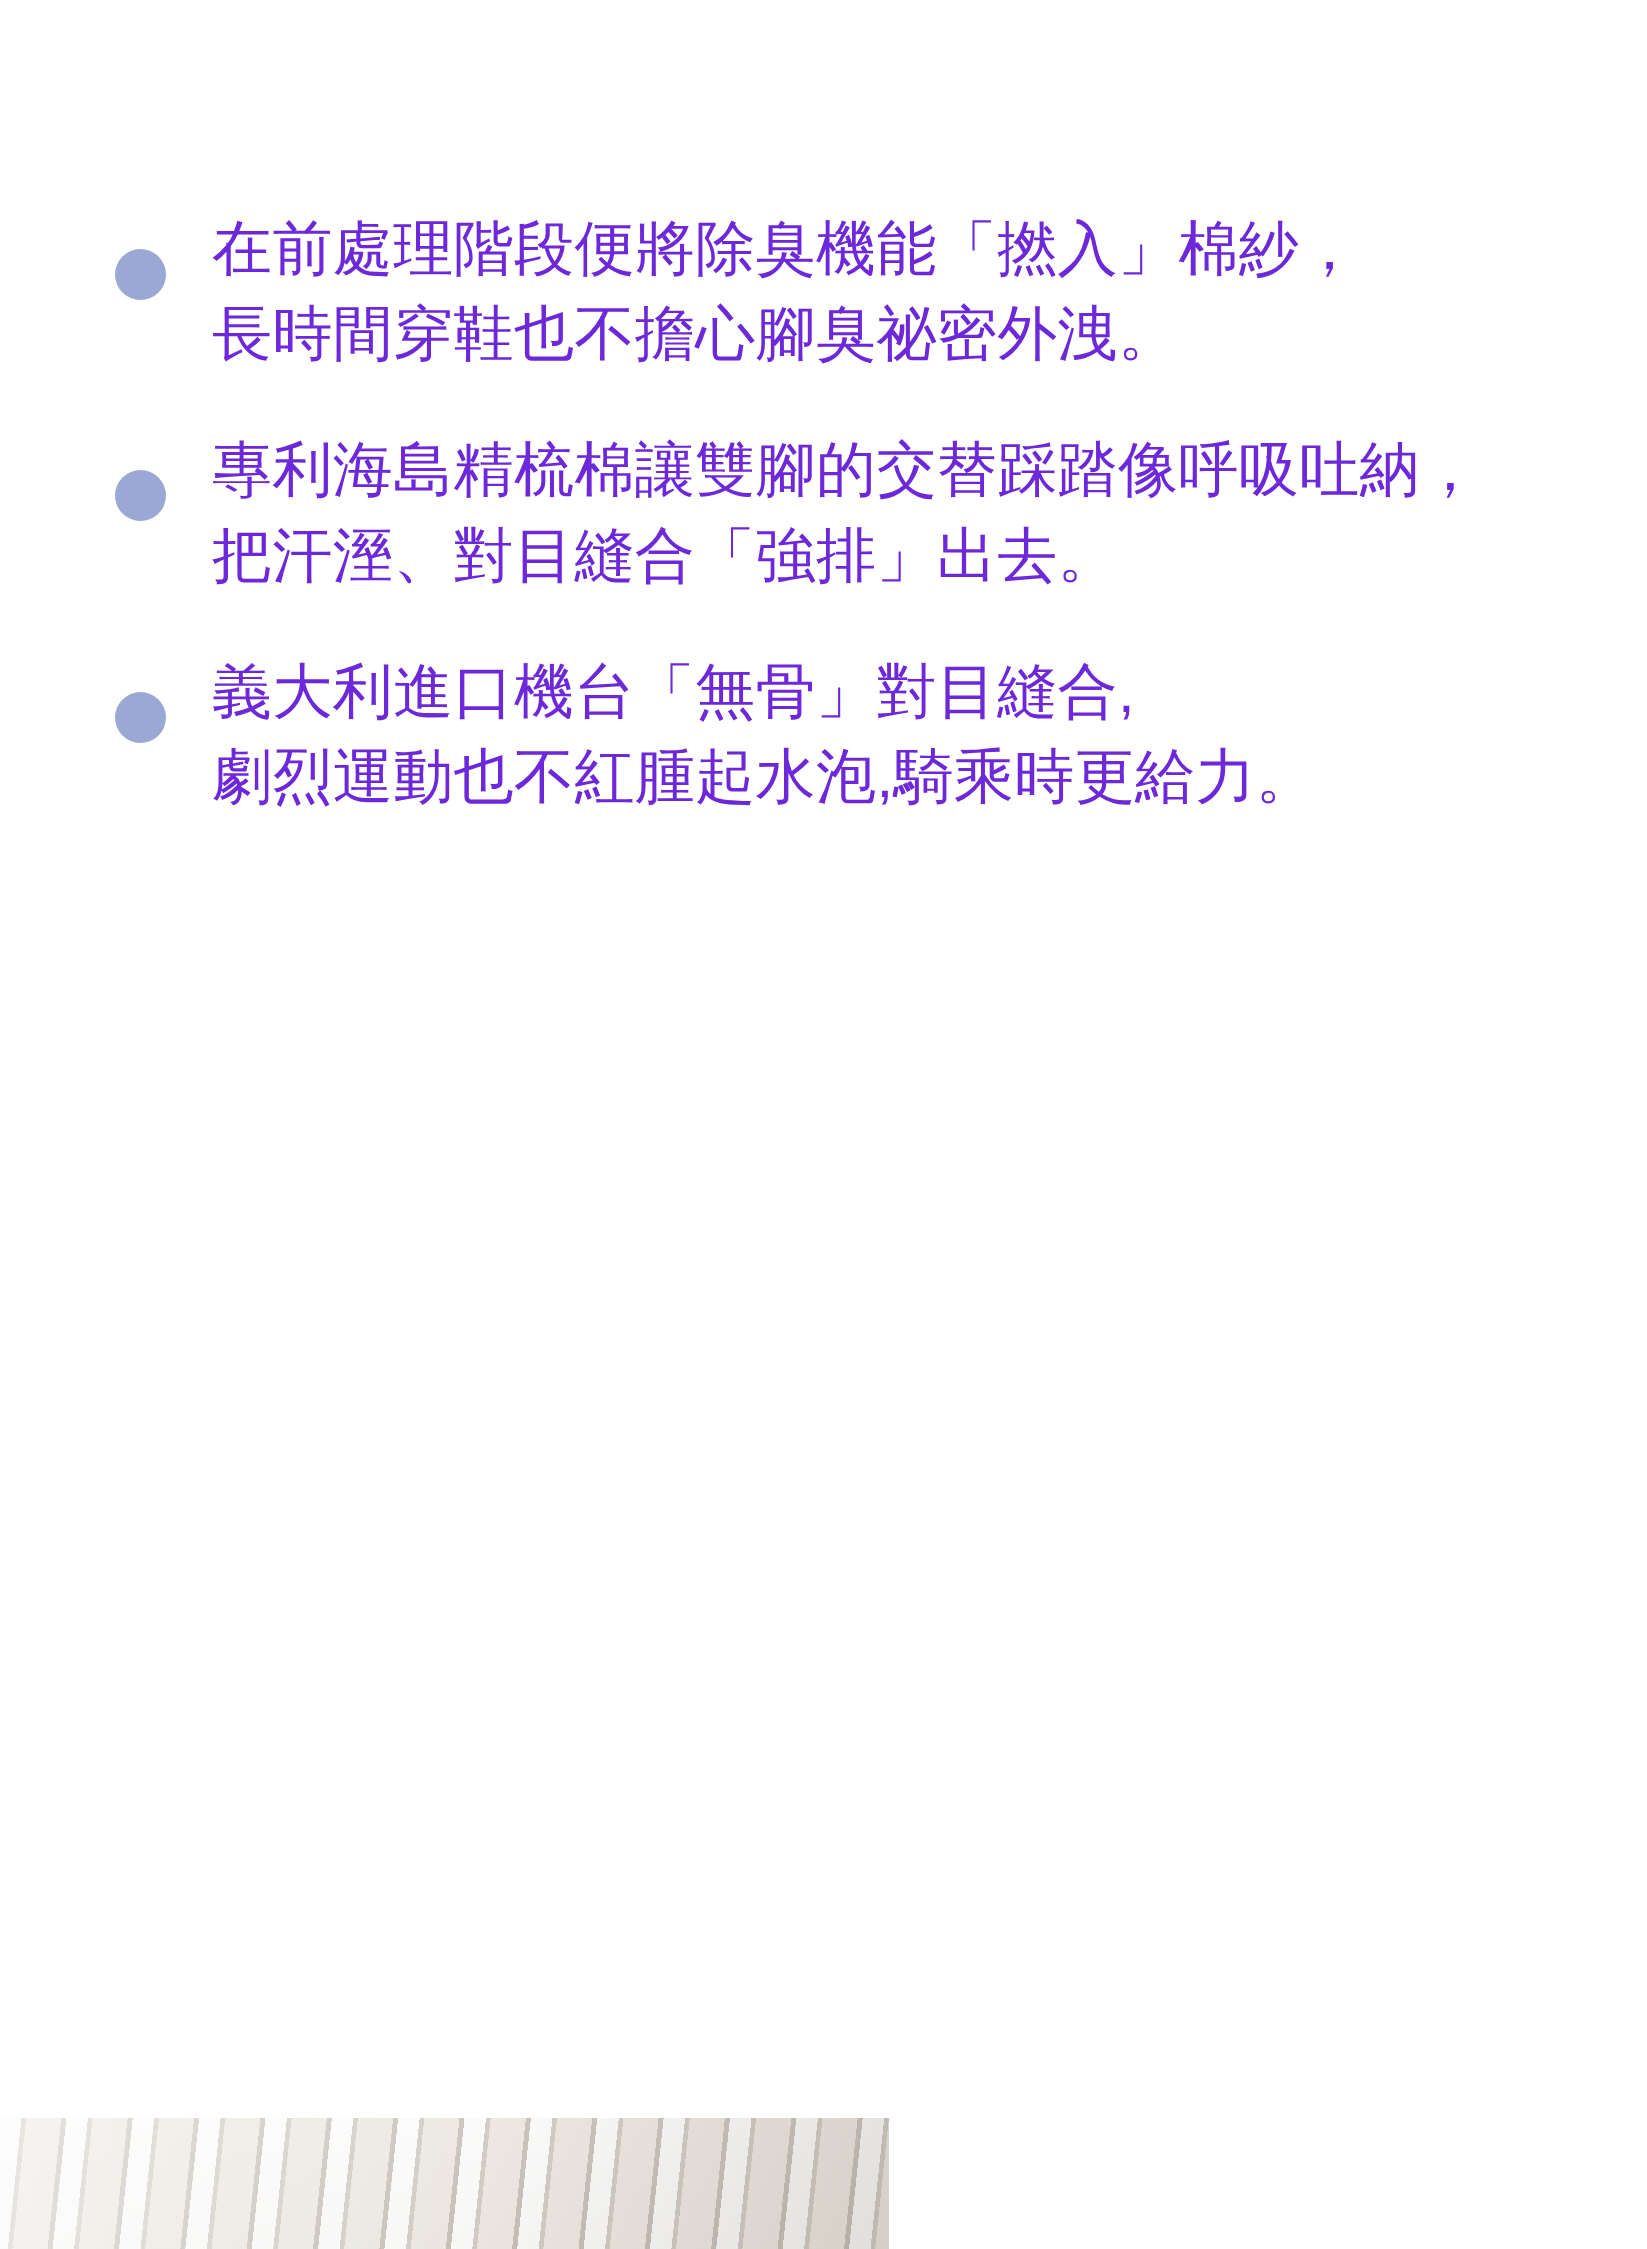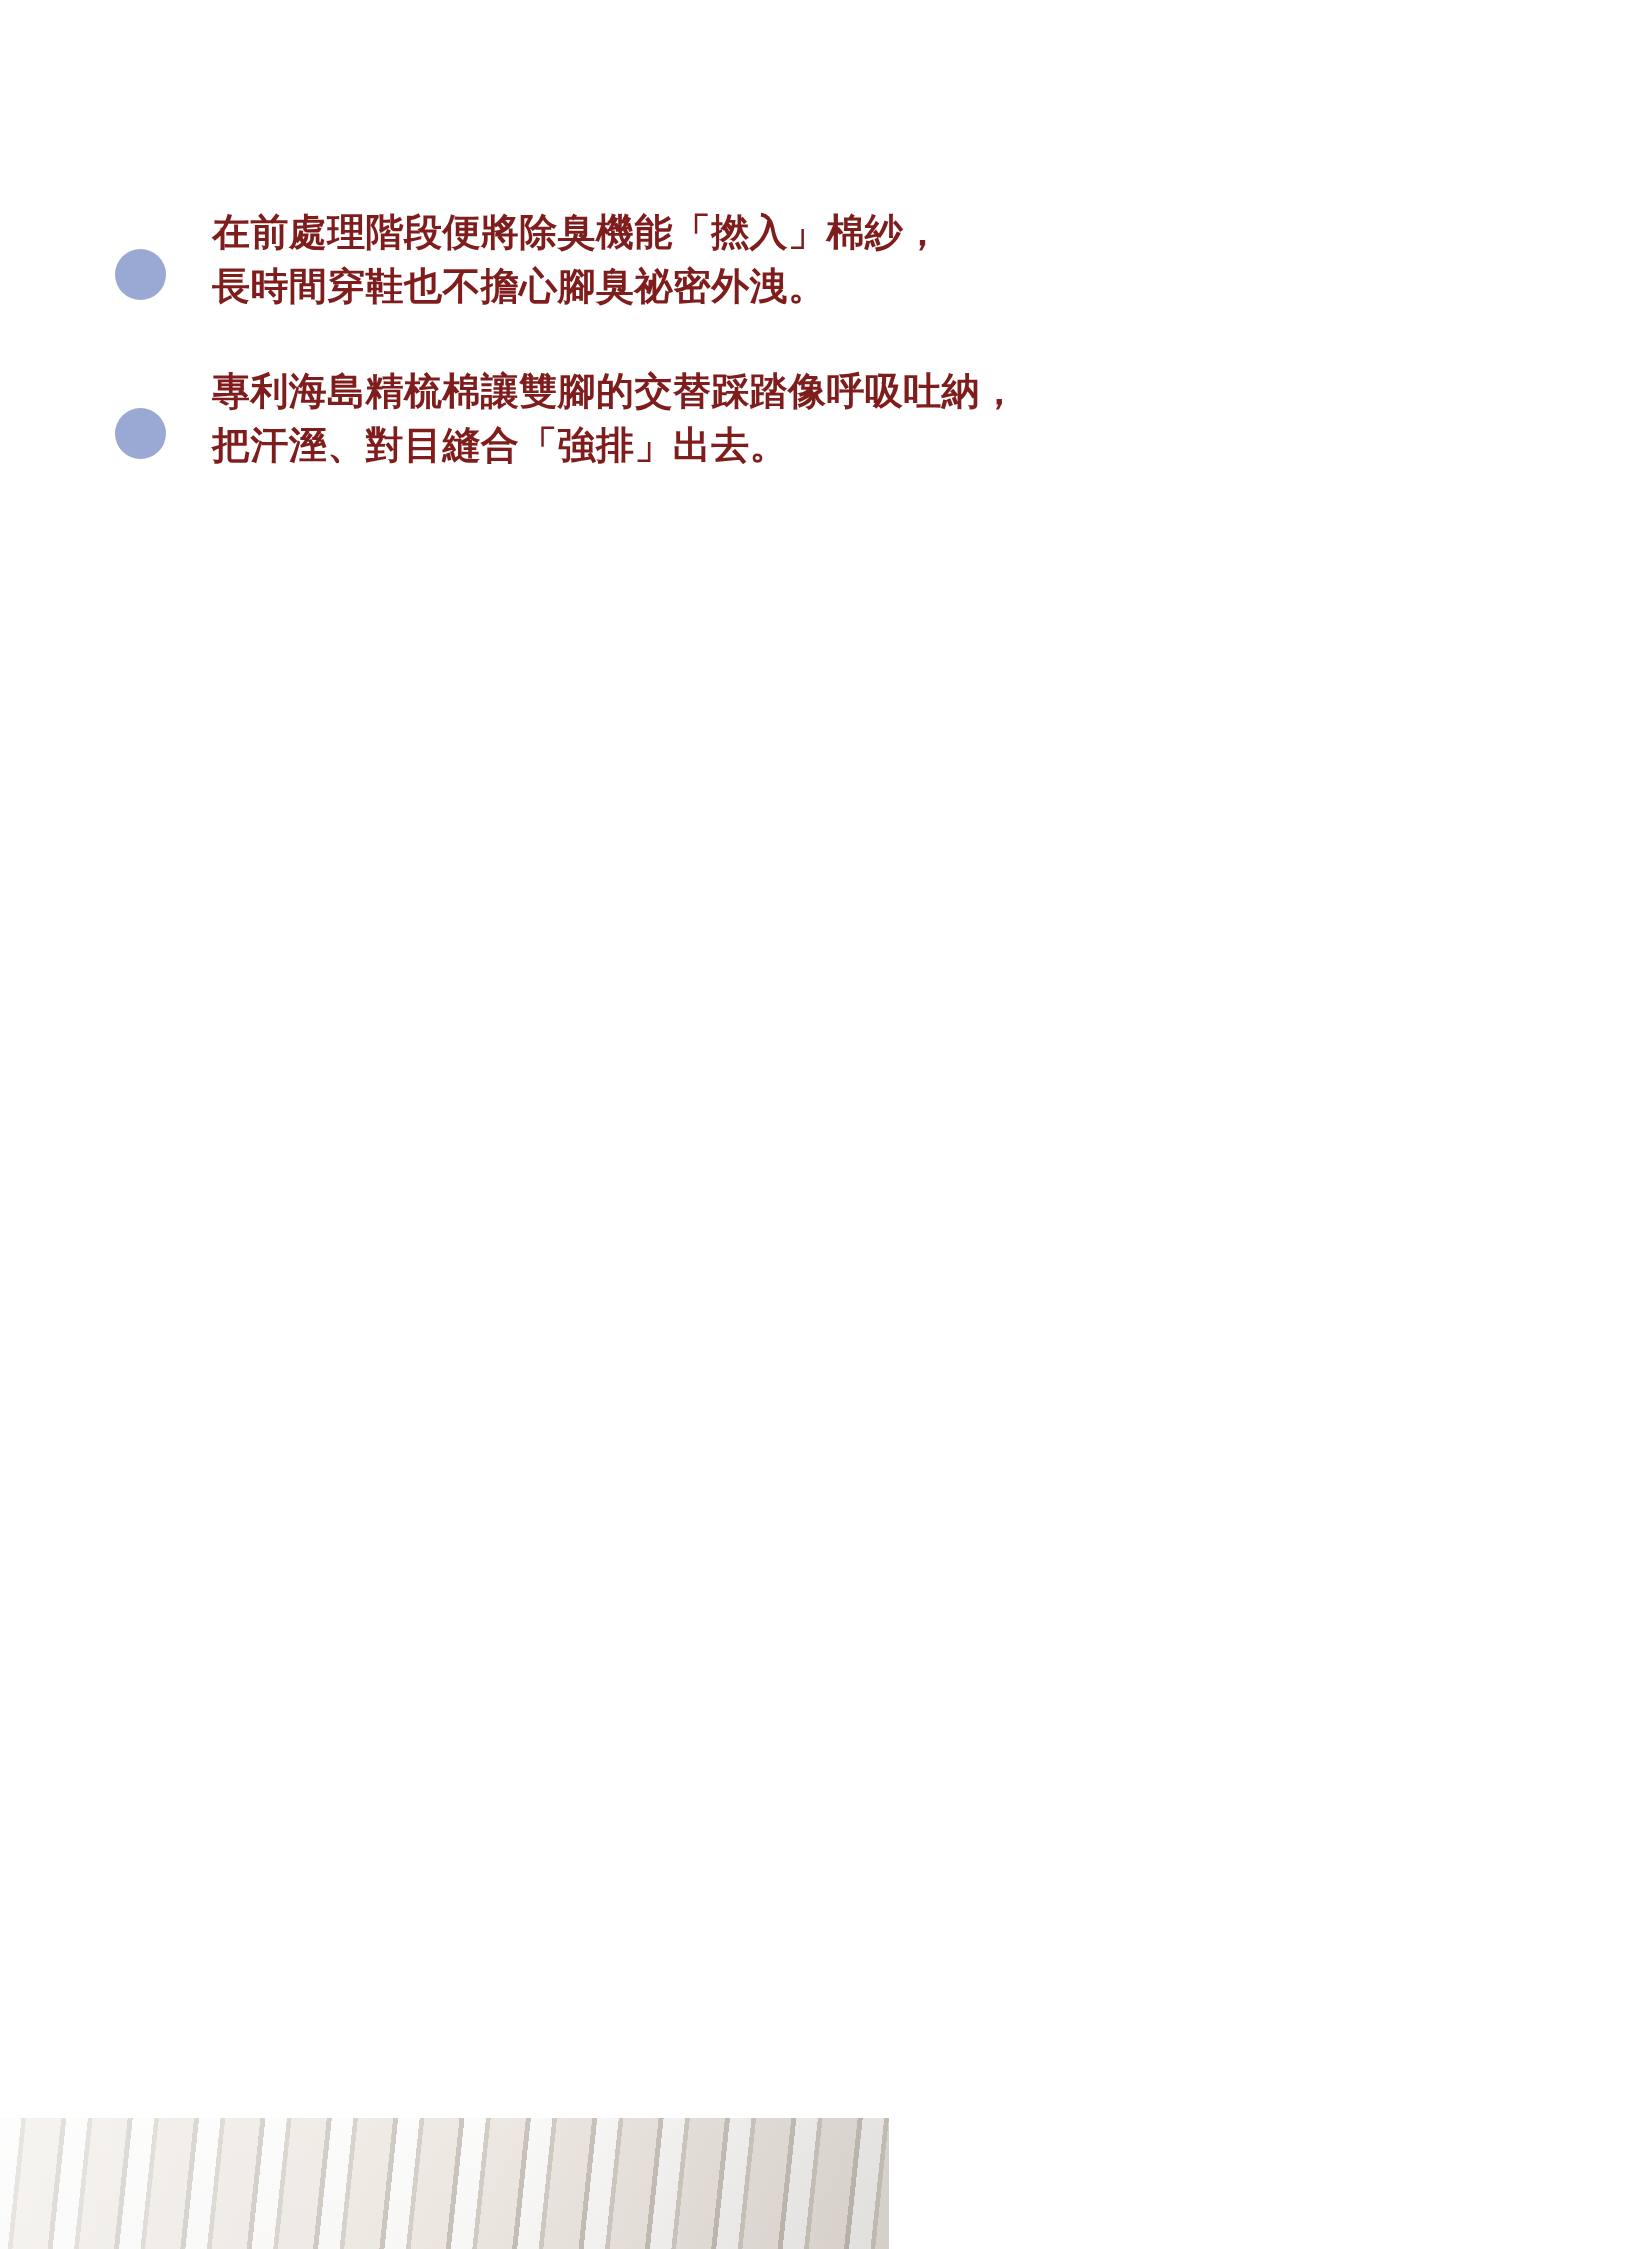--- a/index.html
+++ b/index.html
@@ -42,26 +42,26 @@
     width: 51px;
     height: 51px;
     border-radius: 50%;
     background: #9aa8d4;
     margin-top: 43px;
     margin-right: 33px;
   }
 
   .feature-text {
     flex: 1 1 auto;
-    font-size: 38px;
+    font-size: 60px;
     line-height: 1.42;
-    color: #7f1d1d;
+    color: #6d28d9;
     letter-spacing: 0.4px;
     white-space: pre-line;
-    font-weight: 700;
+    font-weight: 400;
   }
 
   
   .feature-item.indent-1 .feature-text { padding-left: 13px; }
   .feature-item.indent-0 .feature-text { padding-left: 0px; }
 
   .bottom-photo {
     position: absolute;
     left: 0;
     bottom: 0;
@@ -104,20 +104,25 @@
     </div>
 
     <div class="feature-item indent-1">
       <span class="bullet-dot"></span>
       <div class="feature-text">專利海島精梳棉讓雙腳的交替踩踏像呼吸吐納，
 把汗溼、對目縫合「強排」出去。</div>
     </div>
 
 
 
+    <div class="feature-item indent-1">
+      <span class="bullet-dot"></span>
+      <div class="feature-text">義大利進口機台「無骨」對目縫合,
+劇烈運動也不紅腫起水泡,騎乘時更給力。</div>
+    </div>
 
 
   </div>
 
   <div class="bottom-photo"></div>
 
 </div>
 
 
 </body></html>

